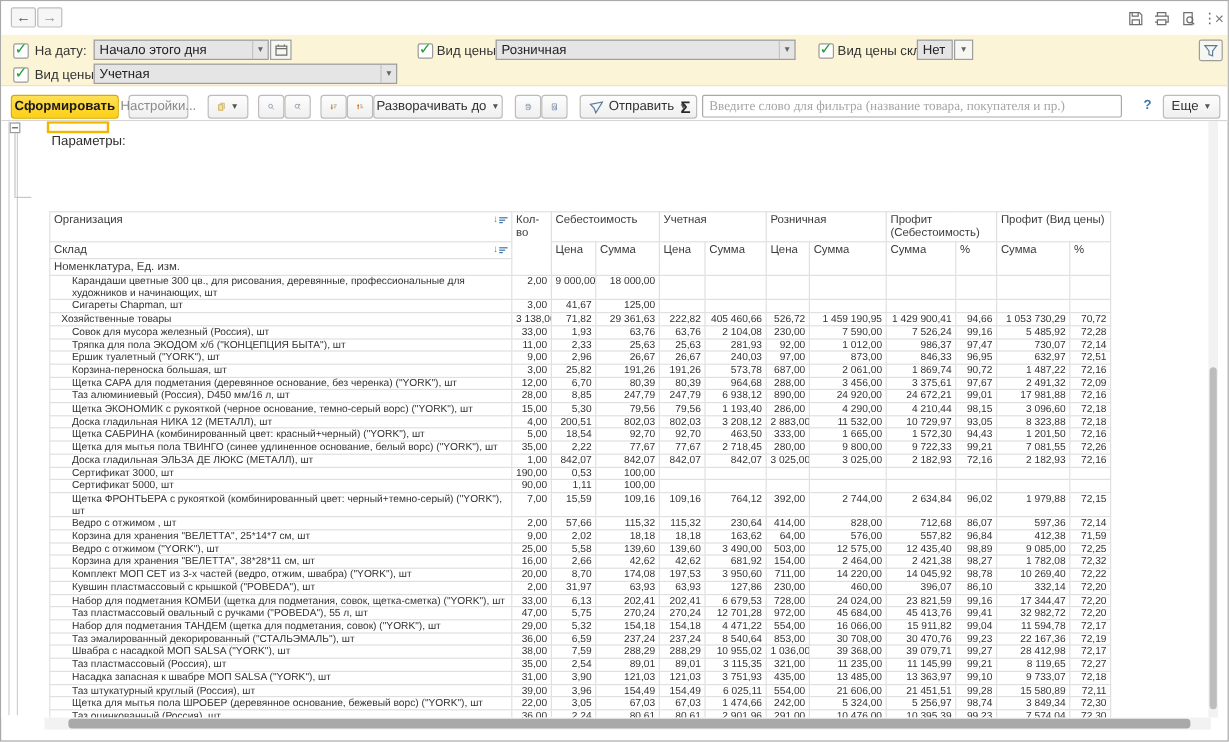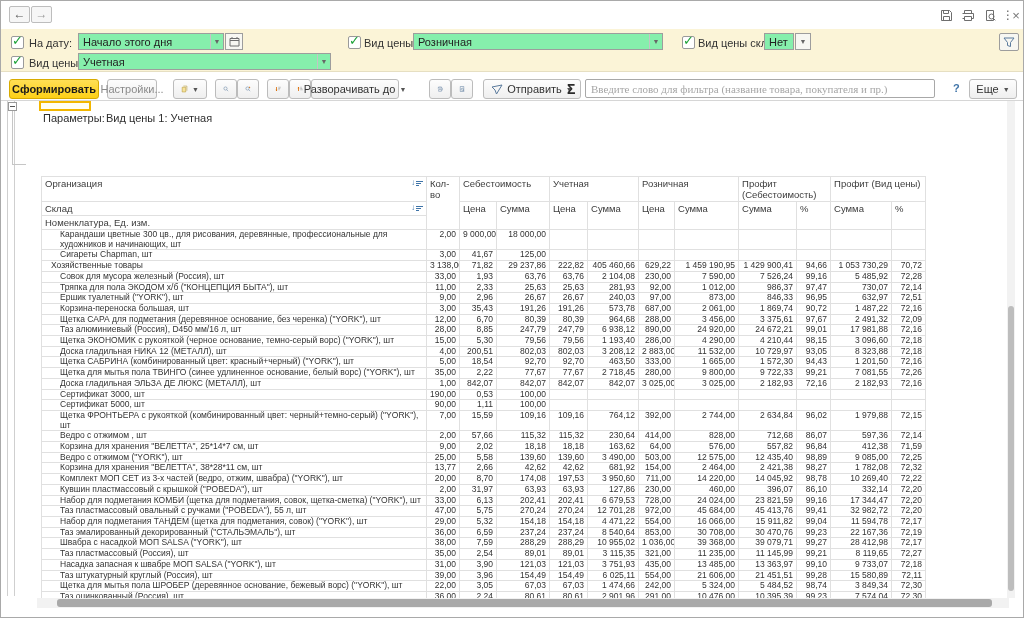--- a/index.html
+++ b/index.html
@@ -16,21 +16,21 @@
   .tb-ico { position:absolute; top:6px; width:18px; height:16px; display:flex; align-items:center; justify-content:center; }
   .tb-ico svg { display:block; }
   .kebab { font-size:12px; color:#666; }
   .closex { font-size:13px; color:#777; }
 
   
   .filter-panel { position:absolute; top:28px; left:0; right:0; height:43px; background:#fbf4d7; border-bottom:1px solid #e6dfc2; }
   .cb { position:absolute; width:13px; height:13px; border:1px solid #9a9a9a; border-radius:2px; background:#fff; }
   .cb .tick { position:absolute; left:0px; top:-4px; color:#1ba135; font-size:13px; font-weight:700; }
   .flabel { position:absolute; font-size:11px; color:#333; }
-  .fld { position:absolute; height:17px; border:1px solid #9d9d9d; background:#86efac; display:flex; align-items:center; }
+  .fld { position:absolute; height:17px; border:1px solid #9d9d9d; background:#e5e5e5; display:flex; align-items:center; }
   .fld .txt { flex:1; font-size:11px; color:#222; padding:0 4px; white-space:nowrap; overflow:hidden; }
   .fld .dd { width:13px; align-self:stretch; border-left:1px solid #c4c4c4; font-size:7px; color:#666; display:flex; align-items:center; justify-content:center; }
   .sqbtn { position:absolute; border:1px solid #9d9d9d; background:#f7f7f2; display:flex; align-items:center; justify-content:center; }
 
   
   .toolbar { position:absolute; top:71px; left:0; right:0; height:29px; background:#fff; border-bottom:1px solid #d6d6d6; }
   .tbtn { position:absolute; top:7px; height:20px; border:1px solid #bcbcbc; border-radius:3px;
           background:linear-gradient(#fdfdfd,#efefef); font-size:11px; color:#333;
           display:flex; align-items:center; justify-content:center; padding:0 7px; white-space:nowrap; }
   .tbtn.primary { background:linear-gradient(#ffdf55,#fdd017); border-color:#d8ab00; font-weight:700; color:#1a1a1a; }
@@ -194,21 +194,21 @@
           <path d="M6.5 2.5h5M6.5 5h4M6.5 7.5h3" stroke="#8a8a8a"></path>
         </svg>
     </div>
     <div class="tbtn" style="left:288px;width:22px">
       <svg width="12" height="12" viewBox="0 0 12 12">
           <path d="M3 10l0-8" stroke="#d96a00" stroke-width="1.6"></path>
           <path d="M3 2l-2 2.5h4z" fill="#d96a00"></path>
           <path d="M6.5 2.5h3M6.5 5h4M6.5 7.5h5" stroke="#8a8a8a"></path>
         </svg>
     </div>
-    <div class="tbtn" style="left:310px;width:88px">
+    <div class="tbtn" style="left:310px;width:108px">
         <span>Разворачивать до</span>
         <span class="caret">▼</span>
       </div>
     <div class="tbtn" style="left:428px;width:22px">
       <svg width="13" height="12" viewBox="0 0 13 12">
           <path class="icon-stroke" d="M3.5 4v-2.5h6V4M1.5 4h10v4.5h-2M3.5 7h6v4h-6z"></path>
         </svg>
     </div>
     <div class="tbtn" style="left:450px;width:22px">
       <svg width="12" height="12" viewBox="0 0 12 12">
@@ -237,21 +237,20 @@
     <div class="gutter-line" style="left:6px"></div>
     <div class="gutter-line" style="left:13px"></div>
     <div class="expander" style="left:7px;top:1px"></div>
     <div class="bracket-v"></div>
     <div class="bracket-h"></div>
     <div class="active-cell"></div>
 
     <div class="params">
       <div class="plabel">Параметры:</div>
       <div class="plines">
-          <div>Вид цены 1: Учетная</div>
         </div>
     </div>
 
     <table class="rep">
       <colgroup>
         <col style="width:385px">
           <col style="width:33px">
           <col style="width:37px">
           <col style="width:53px">
         <col style="width:38px">
@@ -349,24 +348,24 @@
     <td class="cell-num"></td>
     <td class="cell-num"></td>
   </tr>
           <tr>
     <td class="cell-name grp">
       
       <span class="name-text">Хозяйственные товары</span>
     </td>
     <td class="cell-num">3 138,00</td>
     <td class="cell-num">71,82</td>
-    <td class="cell-num">29 237,86</td>
+    <td class="cell-num">29 361,63</td>
     <td class="cell-num">222,82</td>
     <td class="cell-num">405 460,66</td>
-    <td class="cell-num">629,22</td>
+    <td class="cell-num">526,72</td>
     <td class="cell-num">1 459 190,95</td>
     <td class="cell-num">1 429 900,41</td>
     <td class="cell-num">94,66</td>
     <td class="cell-num">1 053 730,29</td>
     <td class="cell-num">70,72</td>
   </tr>
           <tr>
     <td class="cell-name itm">
       
       <span class="name-text">Совок для мусора железный (Россия), шт</span>
@@ -416,21 +415,21 @@
     <td class="cell-num">96,95</td>
     <td class="cell-num">632,97</td>
     <td class="cell-num">72,51</td>
   </tr>
           <tr>
     <td class="cell-name itm">
       
       <span class="name-text">Корзина-переноска большая, шт</span>
     </td>
     <td class="cell-num">3,00</td>
-    <td class="cell-num">35,43</td>
+    <td class="cell-num">25,82</td>
     <td class="cell-num">191,26</td>
     <td class="cell-num">191,26</td>
     <td class="cell-num">573,78</td>
     <td class="cell-num">687,00</td>
     <td class="cell-num">2 061,00</td>
     <td class="cell-num">1 869,74</td>
     <td class="cell-num">90,72</td>
     <td class="cell-num">1 487,22</td>
     <td class="cell-num">72,16</td>
   </tr>
@@ -653,21 +652,21 @@
     <td class="cell-num">12 435,40</td>
     <td class="cell-num">98,89</td>
     <td class="cell-num">9 085,00</td>
     <td class="cell-num">72,25</td>
   </tr>
           <tr>
     <td class="cell-name itm">
       
       <span class="name-text">Корзина для хранения "ВЕЛЕТТА", 38*28*11 см, шт</span>
     </td>
-    <td class="cell-num">13,77</td>
+    <td class="cell-num">16,00</td>
     <td class="cell-num">2,66</td>
     <td class="cell-num">42,62</td>
     <td class="cell-num">42,62</td>
     <td class="cell-num">681,92</td>
     <td class="cell-num">154,00</td>
     <td class="cell-num">2 464,00</td>
     <td class="cell-num">2 421,38</td>
     <td class="cell-num">98,27</td>
     <td class="cell-num">1 782,08</td>
     <td class="cell-num">72,32</td>
@@ -847,21 +846,21 @@
       
       <span class="name-text">Щетка для мытья пола ШРОБЕР (деревянное основание, бежевый ворс) ("YORK"), шт</span>
     </td>
     <td class="cell-num">22,00</td>
     <td class="cell-num">3,05</td>
     <td class="cell-num">67,03</td>
     <td class="cell-num">67,03</td>
     <td class="cell-num">1 474,66</td>
     <td class="cell-num">242,00</td>
     <td class="cell-num">5 324,00</td>
-    <td class="cell-num">5 484,52</td>
+    <td class="cell-num">5 256,97</td>
     <td class="cell-num">98,74</td>
     <td class="cell-num">3 849,34</td>
     <td class="cell-num">72,30</td>
   </tr>
           <tr>
     <td class="cell-name itm">
       
       <span class="name-text">Таз оцинкованный (Россия), шт</span>
     </td>
     <td class="cell-num">36,00</td>

